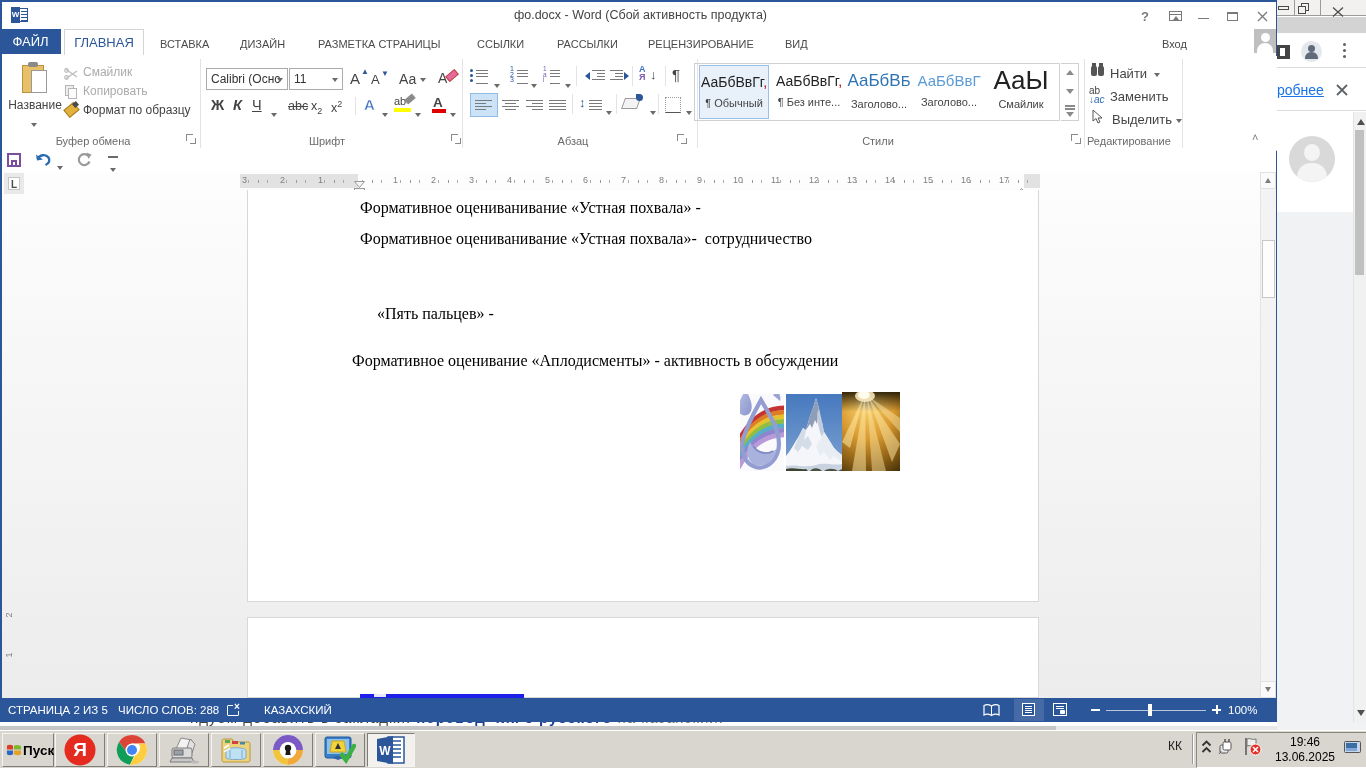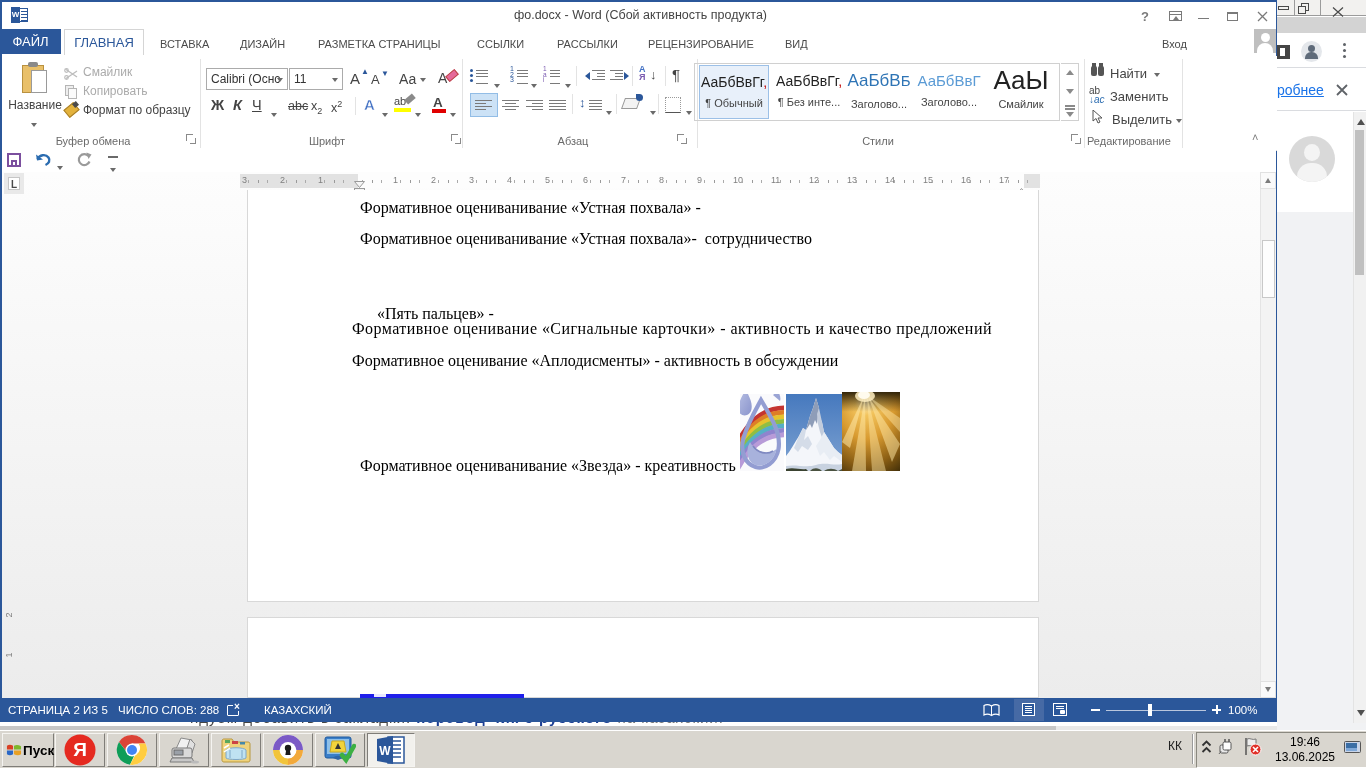--- a/index.html
+++ b/index.html
@@ -386,23 +386,21 @@
 
   <div class="abs" style="left:245px; top:18px; width:792px; height:412px; background:#fff; border:1px solid #D8D8D8; border-top:none;"></div>
 
   <div class="abs" style="left:245px; top:445px; width:792px; height:81px; background:#fff; border:1px solid #D8D8D8;"></div>
   <div class="abs" style="left:358px; top:522px; width:164px; height:4px; background:#1F1FEB;"></div>
   <div class="abs" style="left:372px; top:522px; width:12px; height:3px; background:#E8E8FF;"></div>
 
   <div class="doctx" style="left:358px; top:27px;">Формативное оцениванивание «Устная похвала» -</div>
   <div class="doctx" style="left:358px; top:58px;">Формативное оцениванивание «Устная похвала»-&nbsp; сотрудничество</div>
   <div class="doctx" style="left:375px; top:119px;margin-top:14px;">«Пять пальцев» -</div>
-  <div class="doctx" style="left:350px; top:148px; letter-spacing:0.45px;">Формативное оценивание «Сигнальные карточки» - активность и качество предложений</div>
   <div class="doctx" style="left:350px; top:180px;">Формативное оценивание «Аплодисменты» - активность в обсуждении</div>
-  <div class="doctx" style="left:358px; top:285px;">Формативное оцениванивание «Звезда» - креативность</div>
 
   <div class="abs" style="left:738px; top:222px; width:44px; height:77px; overflow:hidden;">
     <svg width="44" height="77" viewBox="0 0 44 77">
       <defs>
         <linearGradient id="dropg" x1="0" y1="0" x2="1" y2="1">
           <stop offset="0" stop-color="#B8C0E4"></stop>
             <stop offset="1" stop-color="#8A94CC"></stop>
         </linearGradient>
       </defs>
       <rect width="44" height="77" fill="#FAFAFC"></rect>

